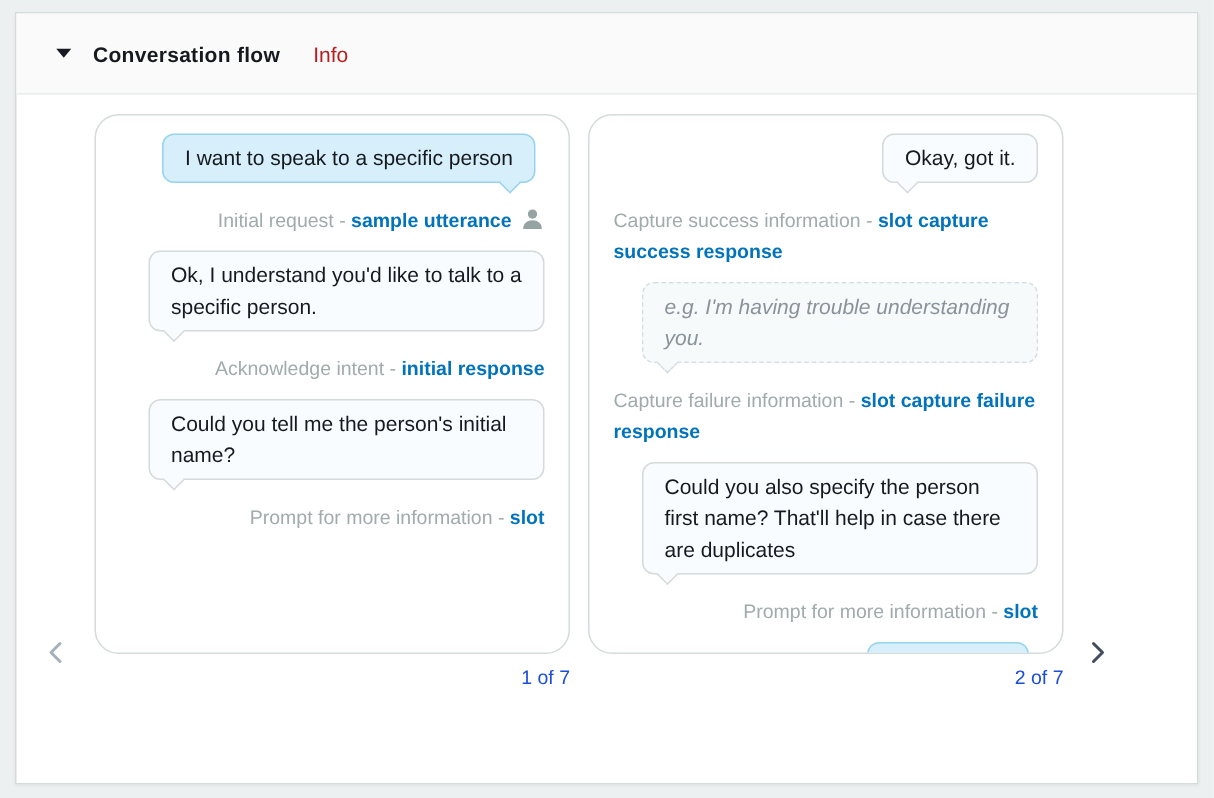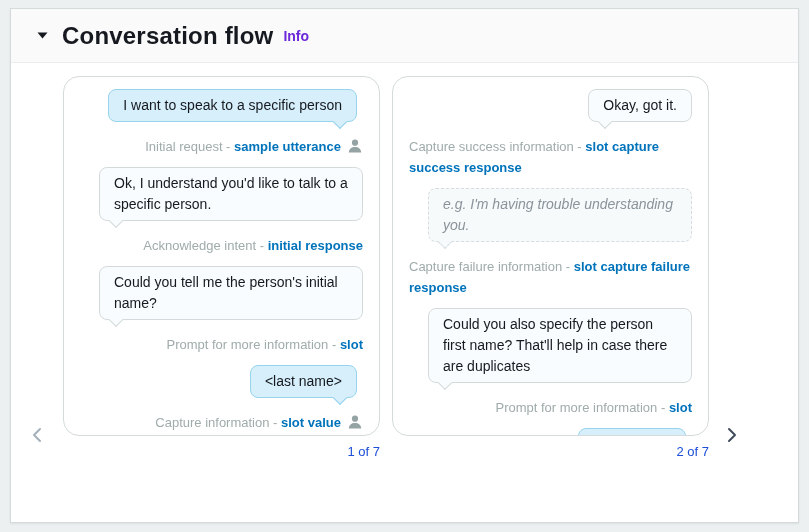--- a/index.html
+++ b/index.html
@@ -16,23 +16,23 @@
   }
   .card-header {
     height:54px; background:#fafafa; border-bottom:1px solid #eaeded;
     display:flex; align-items:center; padding:0 22px;
   }
   .caret-btn {
     background:none; border:none; cursor:pointer;
     display:flex; align-items:center; padding:4px; margin-right:10px;
   }
   .caret-btn svg { display:block; }
-  .section-title { font-size:24px; font-weight:bold; color:#16191f; letter-spacing:.2px; }
+  .section-title { font-size:14px; font-weight:bold; color:#16191f; letter-spacing:.2px; }
   .info-link {
-    margin-left:10px; font-size:14px; font-weight:bold; color:#6d28d9;
+    margin-left:22px; font-size:14px; font-weight:normal; color:#b91c1c;
     text-decoration:none; cursor:pointer;
   }
   .card-body { display:flex; padding-top:13px; }
   .nav-col-left {
     width:52px; display:flex; align-items:flex-end; justify-content:center;
     padding-bottom:10px;
   }
   .nav-col-right {
     flex:1; display:flex; align-items:flex-end; justify-content:flex-start;
     padding:0 0 10px 14px;
@@ -122,27 +122,20 @@
           <div class="msg bot">
             <div class="bubble">Ok, I understand you'd like to talk to a specific person.</div>
             <div class="caption"><span class="cap-gray">Acknowledge intent - </span><a class="cap-link">initial response</a></div>
           </div>
 
           <div class="msg bot">
             <div class="bubble">Could you tell me the person's initial name?</div>
             <div class="caption"><span class="cap-gray">Prompt for more information - </span><a class="cap-link">slot</a></div>
           </div>
 
-          <div class="msg user">
-            <div class="bubble">&lt;last name&gt;</div>
-            <div class="caption"><span class="cap-gray">Capture information - </span><a class="cap-link">slot value</a><svg class="person-icon" viewBox="0 0 16 16">
-                  <circle cx="8" cy="4.7" r="3.1"></circle>
-                  <path d="M1.8 14.6 C1.8 10.9 4.6 8.9 8 8.9 C11.4 8.9 14.2 10.9 14.2 14.6 Z"></path>
-                </svg></div>
-          </div>
 
         </div>
         <div class="page-label">1 of 7</div>
       </div>
 
       <div class="panel-col second">
         <div class="panel">
 
           <div class="msg bot">
             <div class="bubble">Okay, got it.</div>

